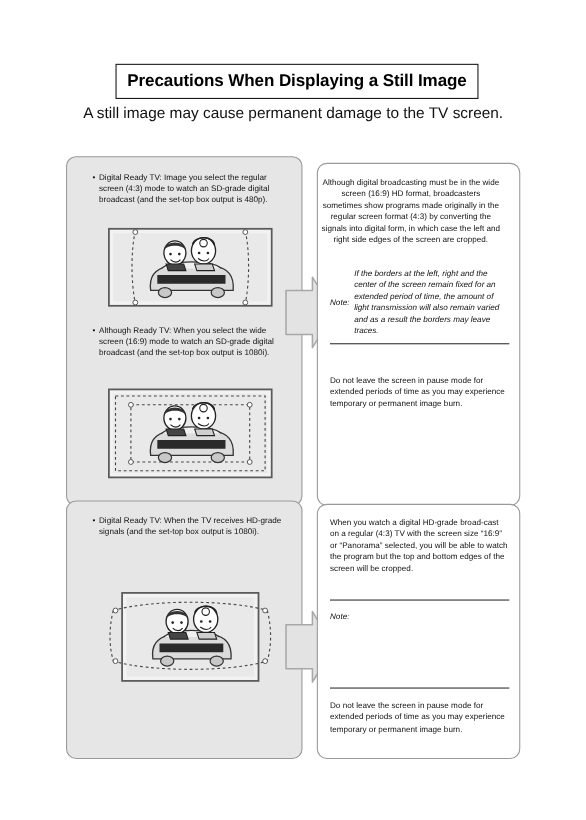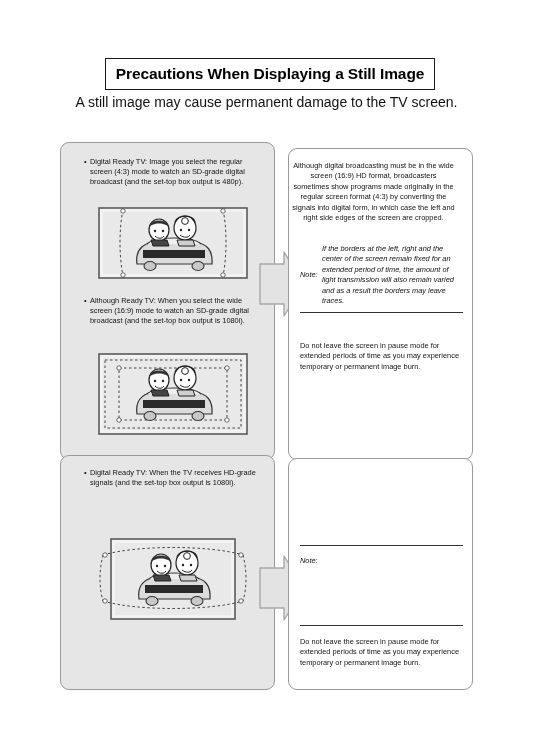--- a/index.html
+++ b/index.html
@@ -235,20 +235,21 @@
   </div>
 
   <div class="arrow" style="left:258px;top:552px;width:48px;height:72px;">
     <svg width="48" height="72" viewBox="0 0 48 72">
       <path d="M2 16 L26 16 L26 4 L46 36 L26 68 L26 56 L2 56 Z" fill="#e3e3e3" stroke="#a8a8a8" stroke-width="1.4" stroke-linejoin="round"></path>
     </svg>
   </div>
 
   <div class="panel-right" style="left:288px;top:458px;width:185px;height:232px;"></div>
 
+  <div class="para" style="left:300px;top:470px;width:163px;">When you watch a digital HD-grade broad-cast on a regular (4:3) TV with the screen size “16:9” or “Panorama” selected, you will be able to watch the program but the top and bottom edges of the screen will be cropped.</div>
 
   <div class="rule" style="left:300px;top:545px;width:163px;"></div>
 
   <div class="note" style="left:300px;top:556px;width:163px;">
     <span class="nlabel">Note:</span>
   </div>
 
   <div class="rule" style="left:300px;top:625px;width:163px;"></div>
 
   <div class="para" style="left:300px;top:637px;width:163px;">Do not leave the screen in pause mode for extended periods of time as you may experience temporary or permanent image burn.</div>

